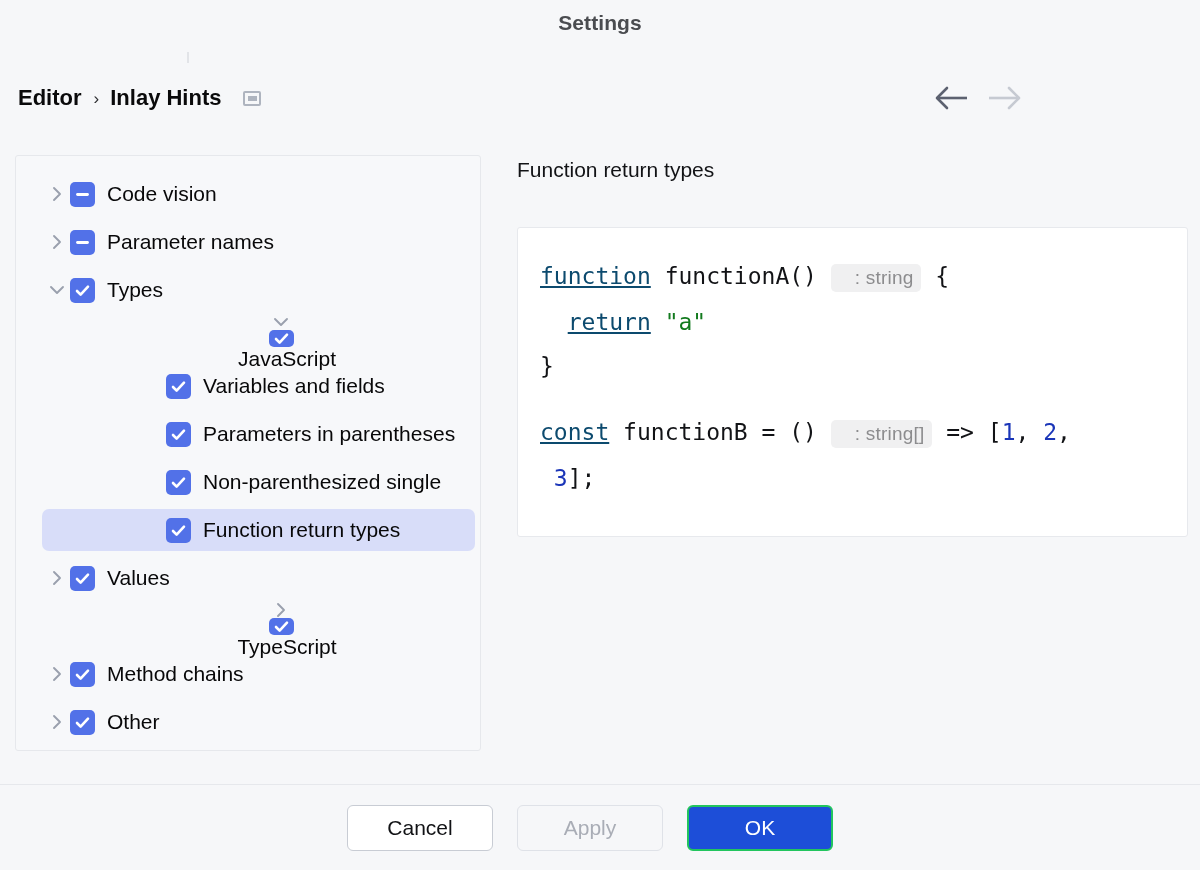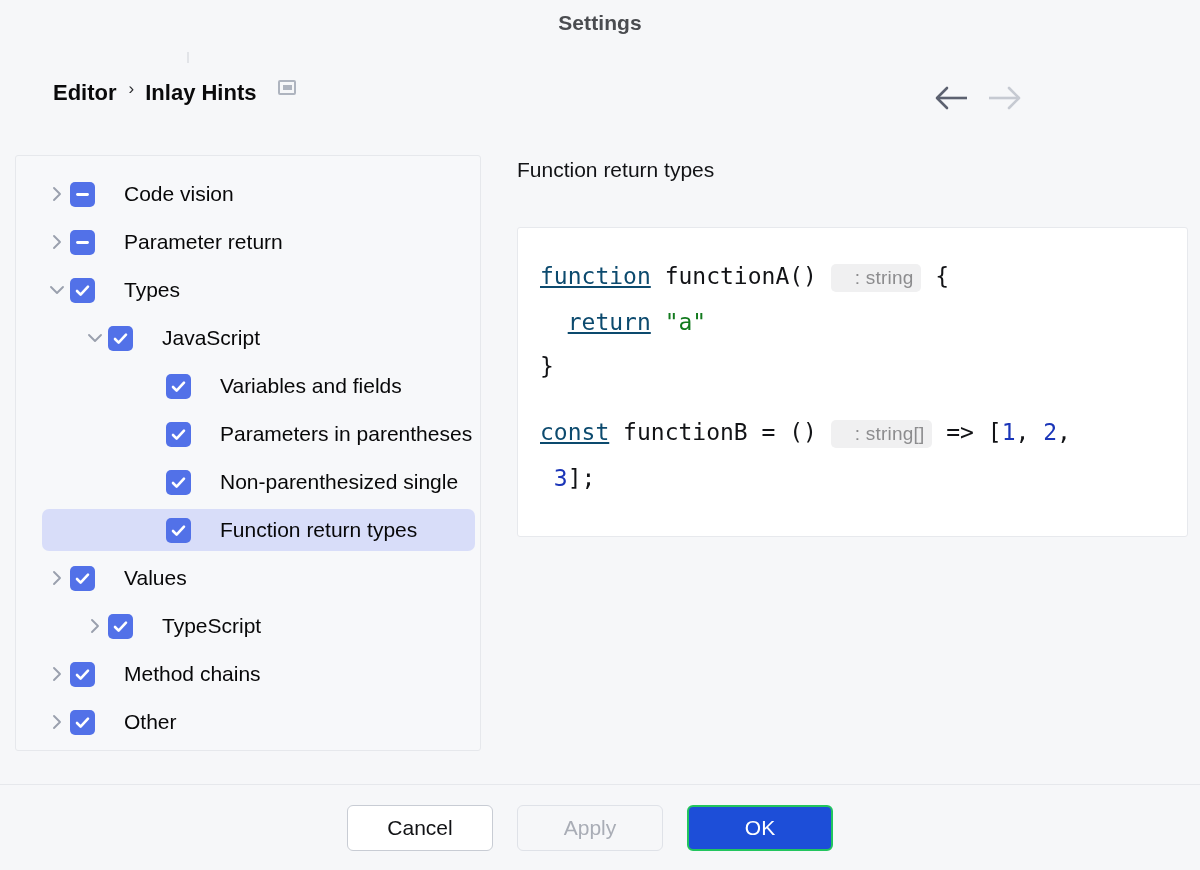--- a/index.html
+++ b/index.html
@@ -31,22 +31,22 @@
     color: #4a4c50;
     letter-spacing: 0.1px;
   }
 
   
   .breadcrumb-row {
     position: absolute;
     top: 80px;
     left: 18px;
     display: flex;
+    align-items: center;
     height: 36px;
-    margin-left: 35px;
   }
   .crumb {
     font-size: 22px;
     font-weight: bold;
     color: #0a0a0b;
     white-space: nowrap;
   }
   .crumb-sep {
     font-size: 17px;
     color: #2c2d30;
@@ -141,27 +141,27 @@
     background: #5271e8;
     display: flex;
     align-items: center;
     justify-content: center;
   }
   .cbox svg { display: block; }
 
   .tree-label {
     font-size: 21px;
     color: #080809;
-    margin-left: 29px;
+    margin-left: 12px;
     white-space: nowrap;
   }
 
   
   .lvl0 { padding-left: 28px; }
-  .lvl1 { padding-left: 66px; }
+  .lvl1 { padding-left: 66px; flex-direction: column; }
   .lvl2 { padding-left: 124px; }
 
   
   .detail-title {
     position: absolute;
     left: 517px;
     top: 158px;
     font-size: 21px;
     color: #121316;
   }
@@ -303,21 +303,21 @@
         <span class="chev">
           <svg width="16" height="16" viewBox="0 0 16 16">
             <polyline points="5,2 11,8 5,14" fill="none" stroke="#9aa0ad" stroke-width="1.9" stroke-linecap="round" stroke-linejoin="round"></polyline>
           </svg>
         </span>
         <span class="cbox">
           <svg width="17" height="17" viewBox="0 0 17 17">
             <line x1="3.5" y1="8.5" x2="13.5" y2="8.5" stroke="#ffffff" stroke-width="2.8" stroke-linecap="round"></line>
           </svg>
         </span>
-        <span class="tree-label">Parameter return</span>
+        <span class="tree-label">Parameter names</span>
       </div>
       <div class="tree-row lvl0">
         <span class="chev">
           <svg width="16" height="16" viewBox="0 0 16 16">
             <polyline points="2,5 8,11 14,5" fill="none" stroke="#9aa0ad" stroke-width="1.9" stroke-linecap="round" stroke-linejoin="round"></polyline>
           </svg>
         </span>
         <span class="cbox">
           <svg width="17" height="17" viewBox="0 0 17 17">
             <polyline points="3,9 6.6,12.6 14,4.6" fill="none" stroke="#ffffff" stroke-width="2.6" stroke-linecap="round" stroke-linejoin="round"></polyline>

